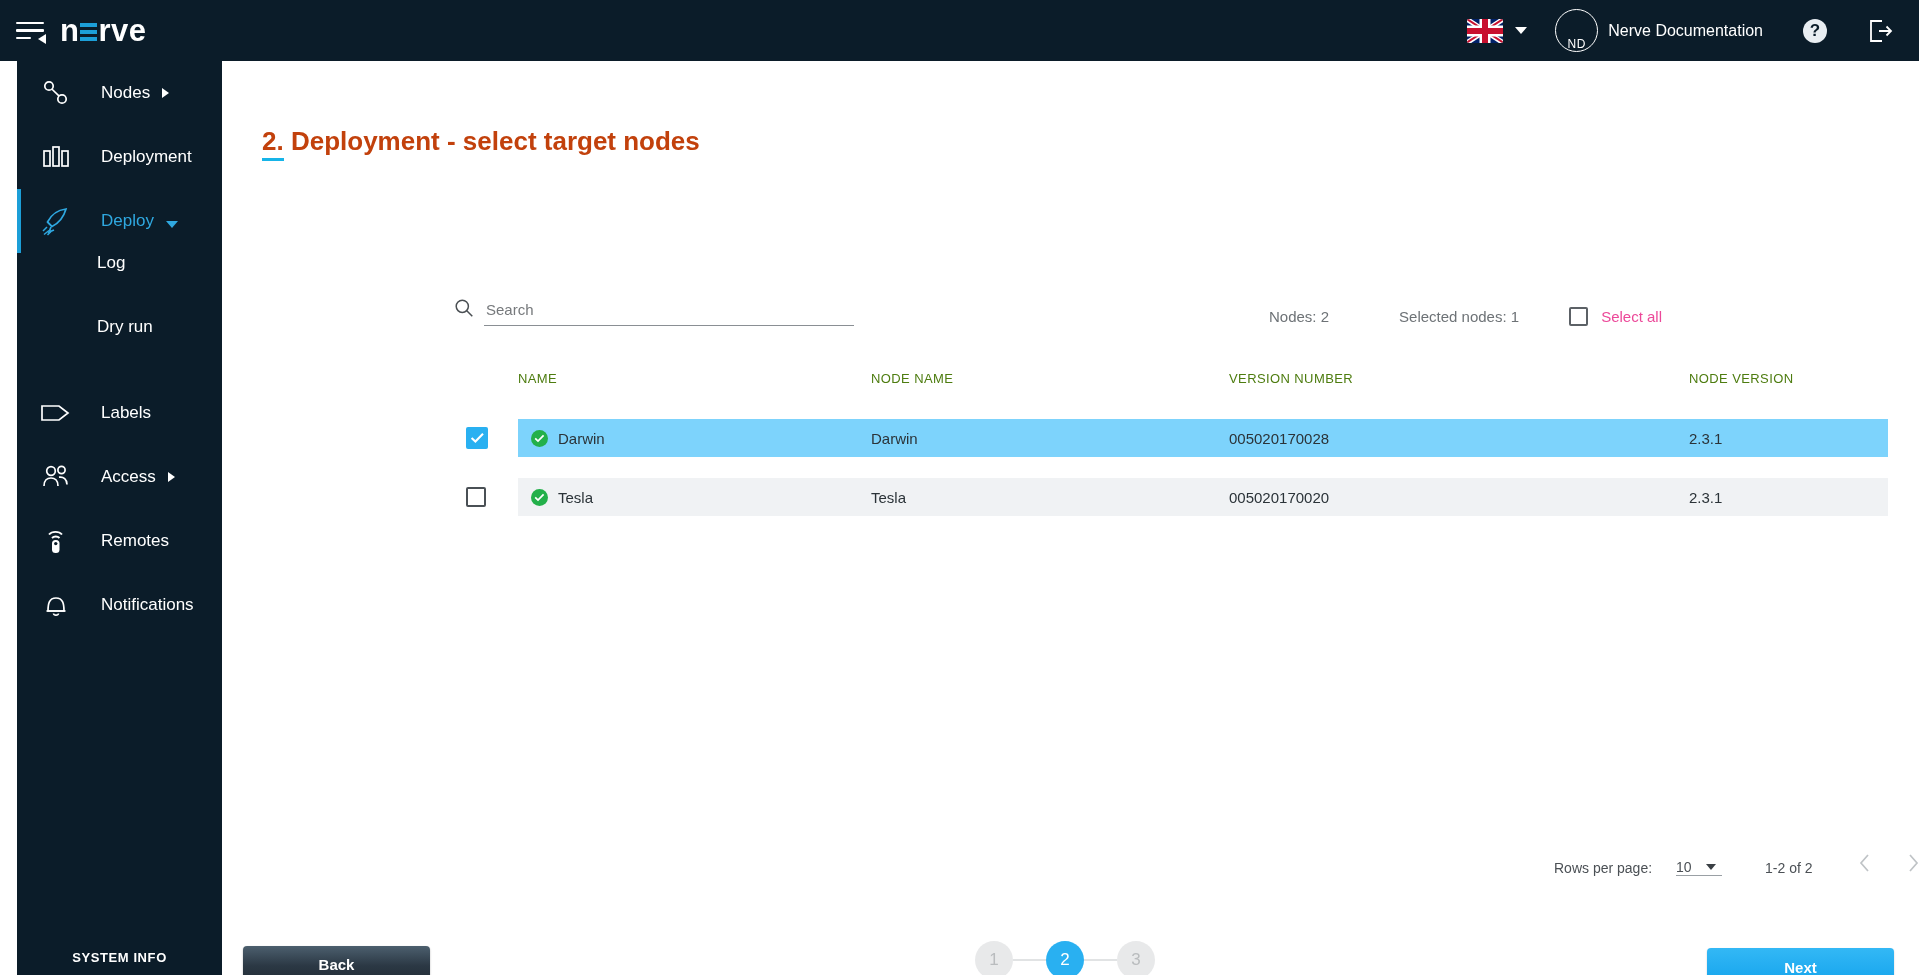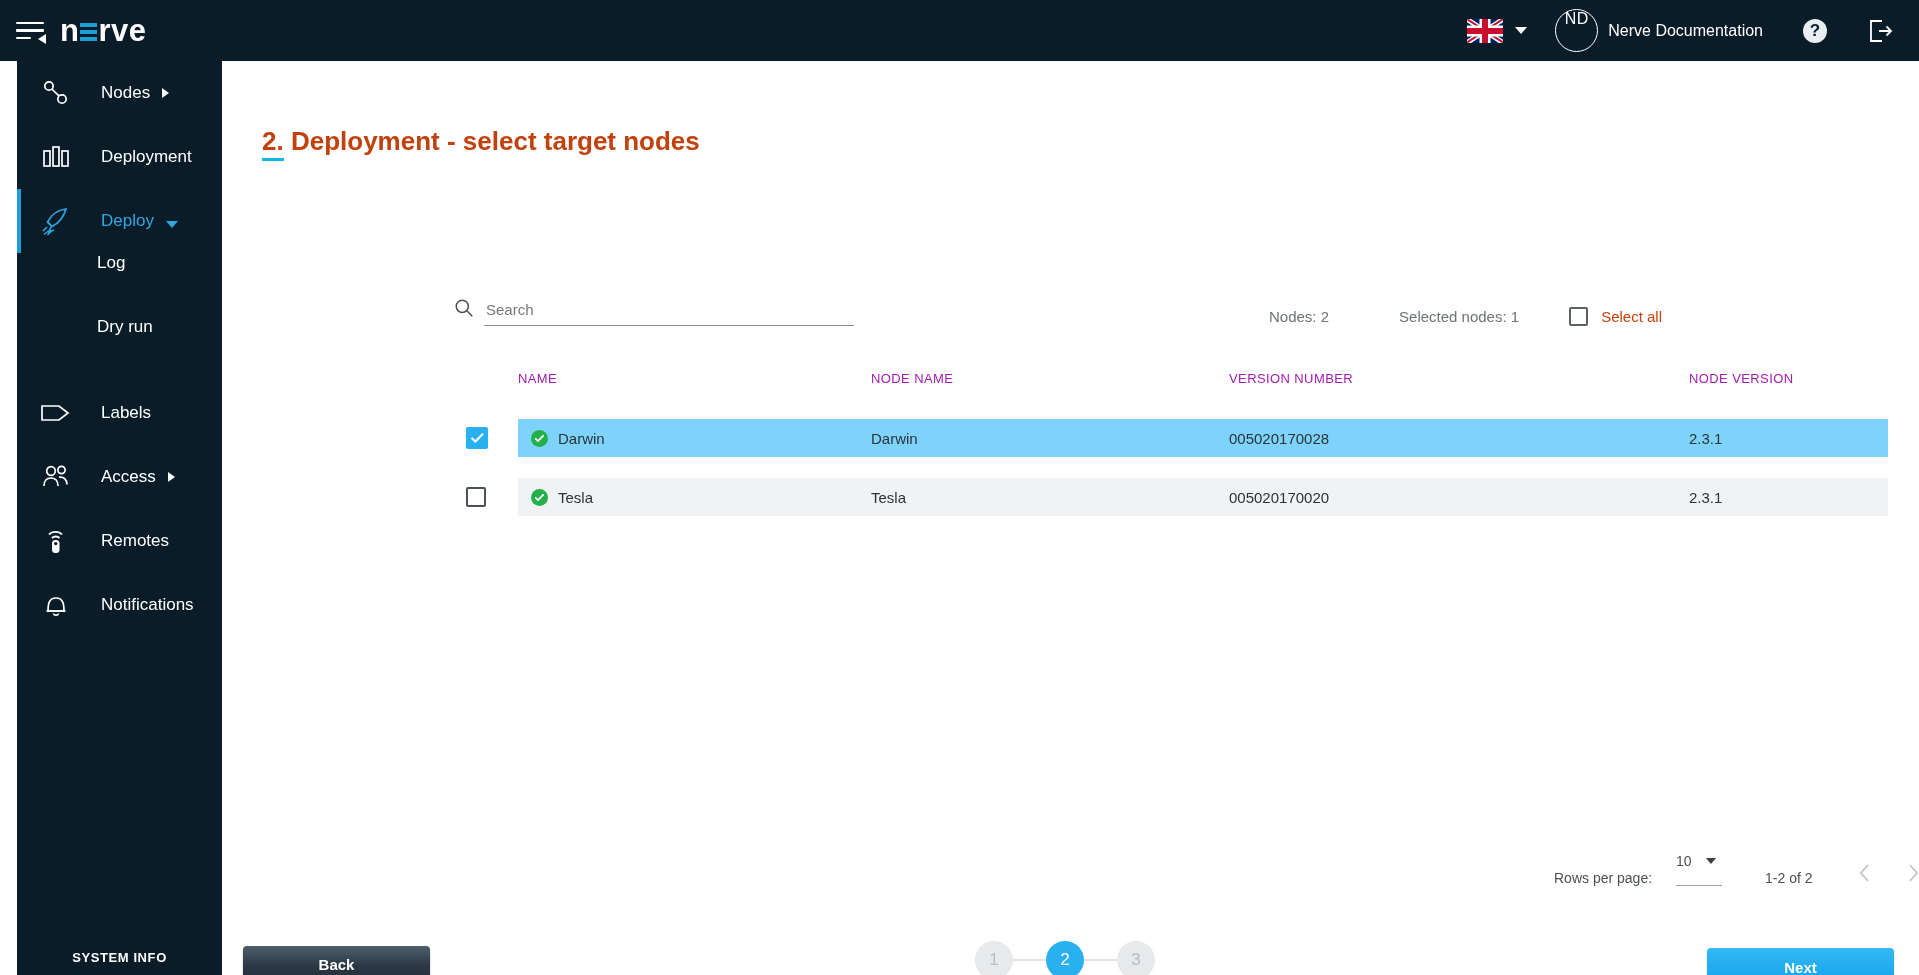--- a/index.html
+++ b/index.html
@@ -72,22 +72,22 @@
   .flag .vr { position: absolute; left: 50%; top: 0; width: 6px; height: 100%; background:#C8102E; transform: translateX(-50%); }
   .flag .hr { position: absolute; top: 50%; left: 0; width: 100%; height: 6px; background:#C8102E; transform: translateY(-50%); }
   .chev-down {
     width: 0; height: 0; margin-left: 12px; margin-right: 28px;
     border-left: 6px solid transparent; border-right: 6px solid transparent;
     border-top: 7px solid #ffffff; cursor: pointer;
   }
   .avatar {
     width: 43px; height: 43px; border-radius: 50%;
     border: 1.6px solid #ffffff; color: #ffffff;
-    display: flex; align-items: flex-start; justify-content: center;
-    font-size: 16px; letter-spacing: .5px;
+    display: flex; align-items: flex-end; justify-content: center;
+    font-size: 12px; letter-spacing: .5px;
   }
   .user-name { color: #ffffff; font-size: 16px; margin-left: 10px; white-space: nowrap; }
   .help-icon {
     width: 24px; height: 24px; border-radius: 50%;
     background: #e9eef2; color: #0b1c29;
     display: flex; align-items: center; justify-content: center;
     font-size: 17px; font-weight: 700; margin-left: 40px; cursor: pointer;
   }
   .logout-icon { margin-left: 40px; cursor: pointer; display: flex; }
 
@@ -164,26 +164,26 @@
   .counts {
     position: absolute; top: 246px; left: 1064px;
     display: flex; align-items: center; color: #6d7276; font-size: 15px;
   }
   .counts .c-nodes { margin-right: 70px; white-space: nowrap; }
   .counts .c-selected { margin-right: 50px; white-space: nowrap; }
   .cbox-outline {
     width: 19px; height: 19px; border: 2px solid #5c6166;
     border-radius: 2px; background: #fff; cursor: pointer;
   }
-  .counts .sel-all-label { margin-left: 13px; color: #c2410c; white-space: nowrap; }
+  .counts .sel-all-label { margin-left: 13px; color: #ec4899; white-space: nowrap; }
 
   
   .table { position: absolute; top: 310px; left: 313px; width: 1370px; }
   .thead {
-    display: flex; font-size: 13px; color: #a21caf;
+    display: flex; font-size: 13px; color: #4d7c0f;
     letter-spacing: .4px; padding-bottom: 26px; font-weight: 400;
   }
   .col-name { width: 353px; }
   .col-node { width: 358px; }
   .col-serial { width: 460px; }
   .col-version { width: 199px; }
 
   .row-wrap { position: absolute; left: 253px; width: 1430px; }
   .trow {
     display: flex; align-items: center; height: 38px;
@@ -219,21 +219,21 @@
   .c4 { width: 199px; }
 
   
   .pagination {
     position: absolute; top: 792px; left: 1349px;
     display: flex; align-items: flex-end; font-size: 14px; color: #4b5055;
   }
   .pg-label { margin-right: 24px; white-space: nowrap; }
   .pg-select {
     display: flex; align-items: center; border-bottom: 1px solid #9aa0a5;
-    padding-bottom: 16px; cursor: pointer; min-width: 46px;
+    padding-bottom: 0; cursor: pointer; min-width: 46px;
   }
   .pg-select .val { margin-right: 14px; }
   .pg-select .caret {
     width: 0; height: 0;
     border-left: 5px solid transparent; border-right: 5px solid transparent;
     border-top: 6px solid #3a3f44;
   }
   .pg-range { margin-left: 43px; white-space: nowrap; }
   .pg-prev { margin-left: 46px; cursor: pointer; }
   .pg-next { margin-left: 36px; cursor: pointer; }

